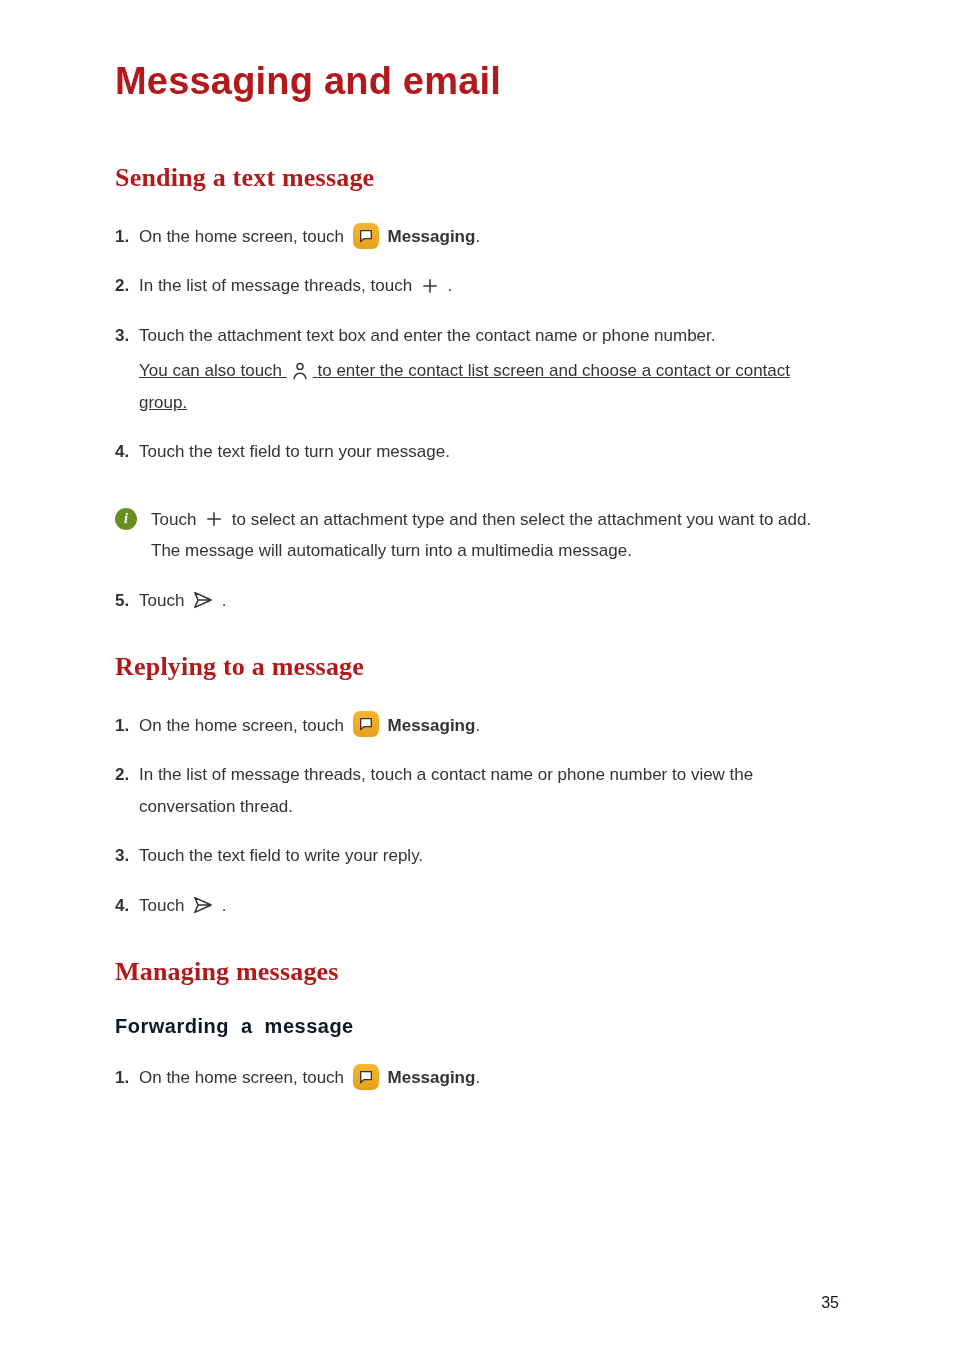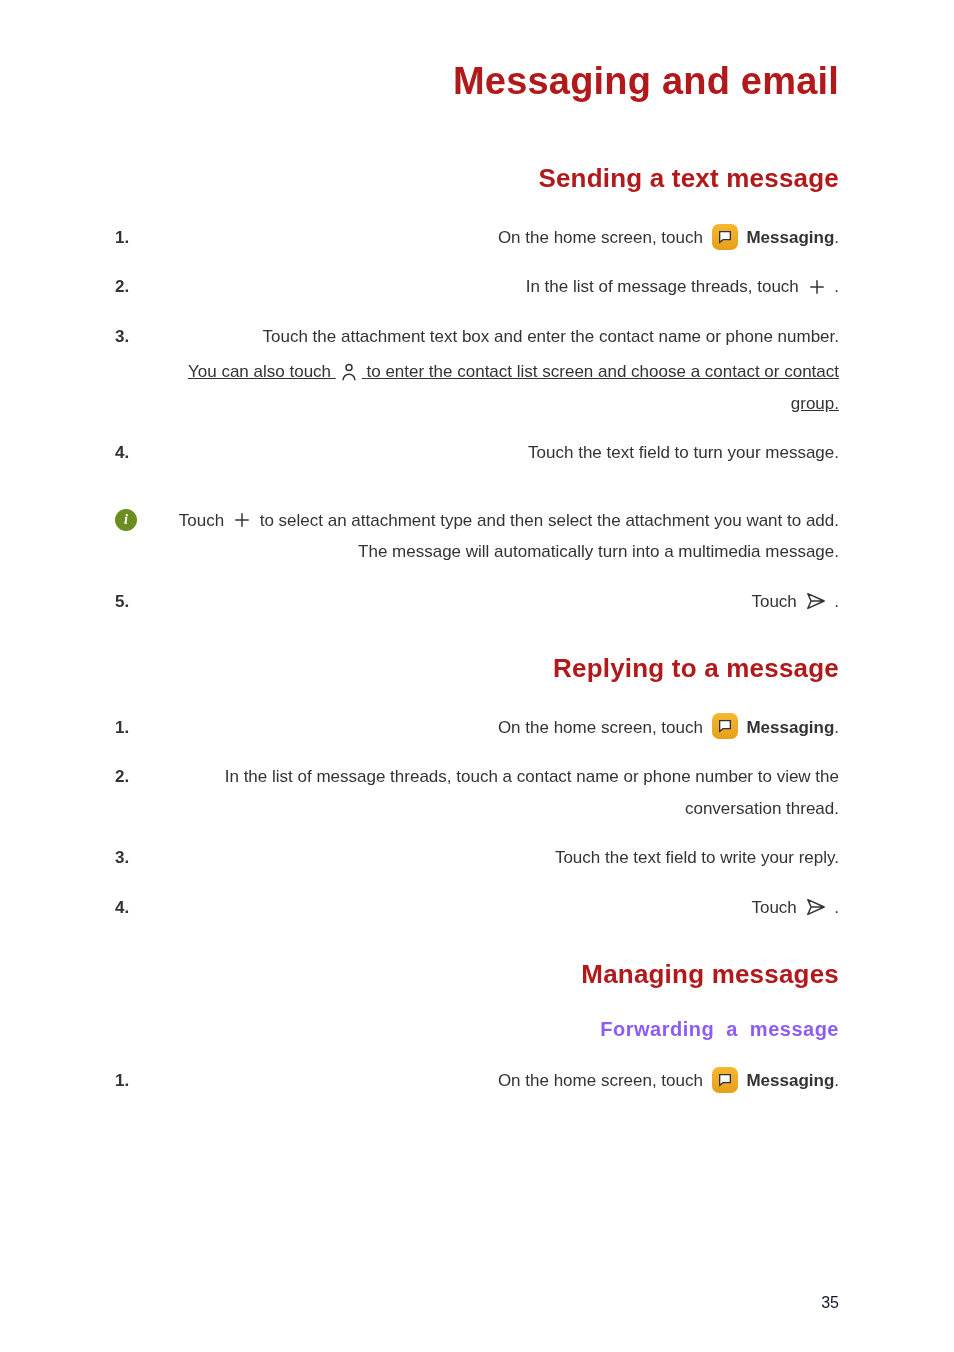--- a/index.html
+++ b/index.html
@@ -9,38 +9,38 @@
     font-family: -apple-system, "Segoe UI", "Helvetica Neue", Arial, sans-serif;
     color: #333333;
     width: 954px;
     box-sizing: border-box;
   }
   .page {
     padding: 60px 115px 40px 115px;
     box-sizing: border-box;
     min-height: 1352px;
     position: relative;
-    text-align: right;
   }
   h1.title {
     color: #b1191b;
     font-size: 38px;
     font-weight: 700;
     margin: 0 0 60px 0;
     letter-spacing: 0.2px;
   }
   h2.section {
     color: #b1191b;
     font-size: 26px;
     font-weight: 700;
     margin: 12px 0 28px 0;
     letter-spacing: 0.2px;
+    font-family: Liberation Serif, serif;
   }
   h3.subsection {
-    color: #8b5cf6;
+    color: #0f172a;
     font-size: 20px;
     font-weight: 700;
     margin: 0 0 24px 0;
     letter-spacing: 0.5px;
     word-spacing: 6px;
   }
   ol.steps {
     list-style: none;
     padding: 0;
     margin: 0 0 36px 0;

